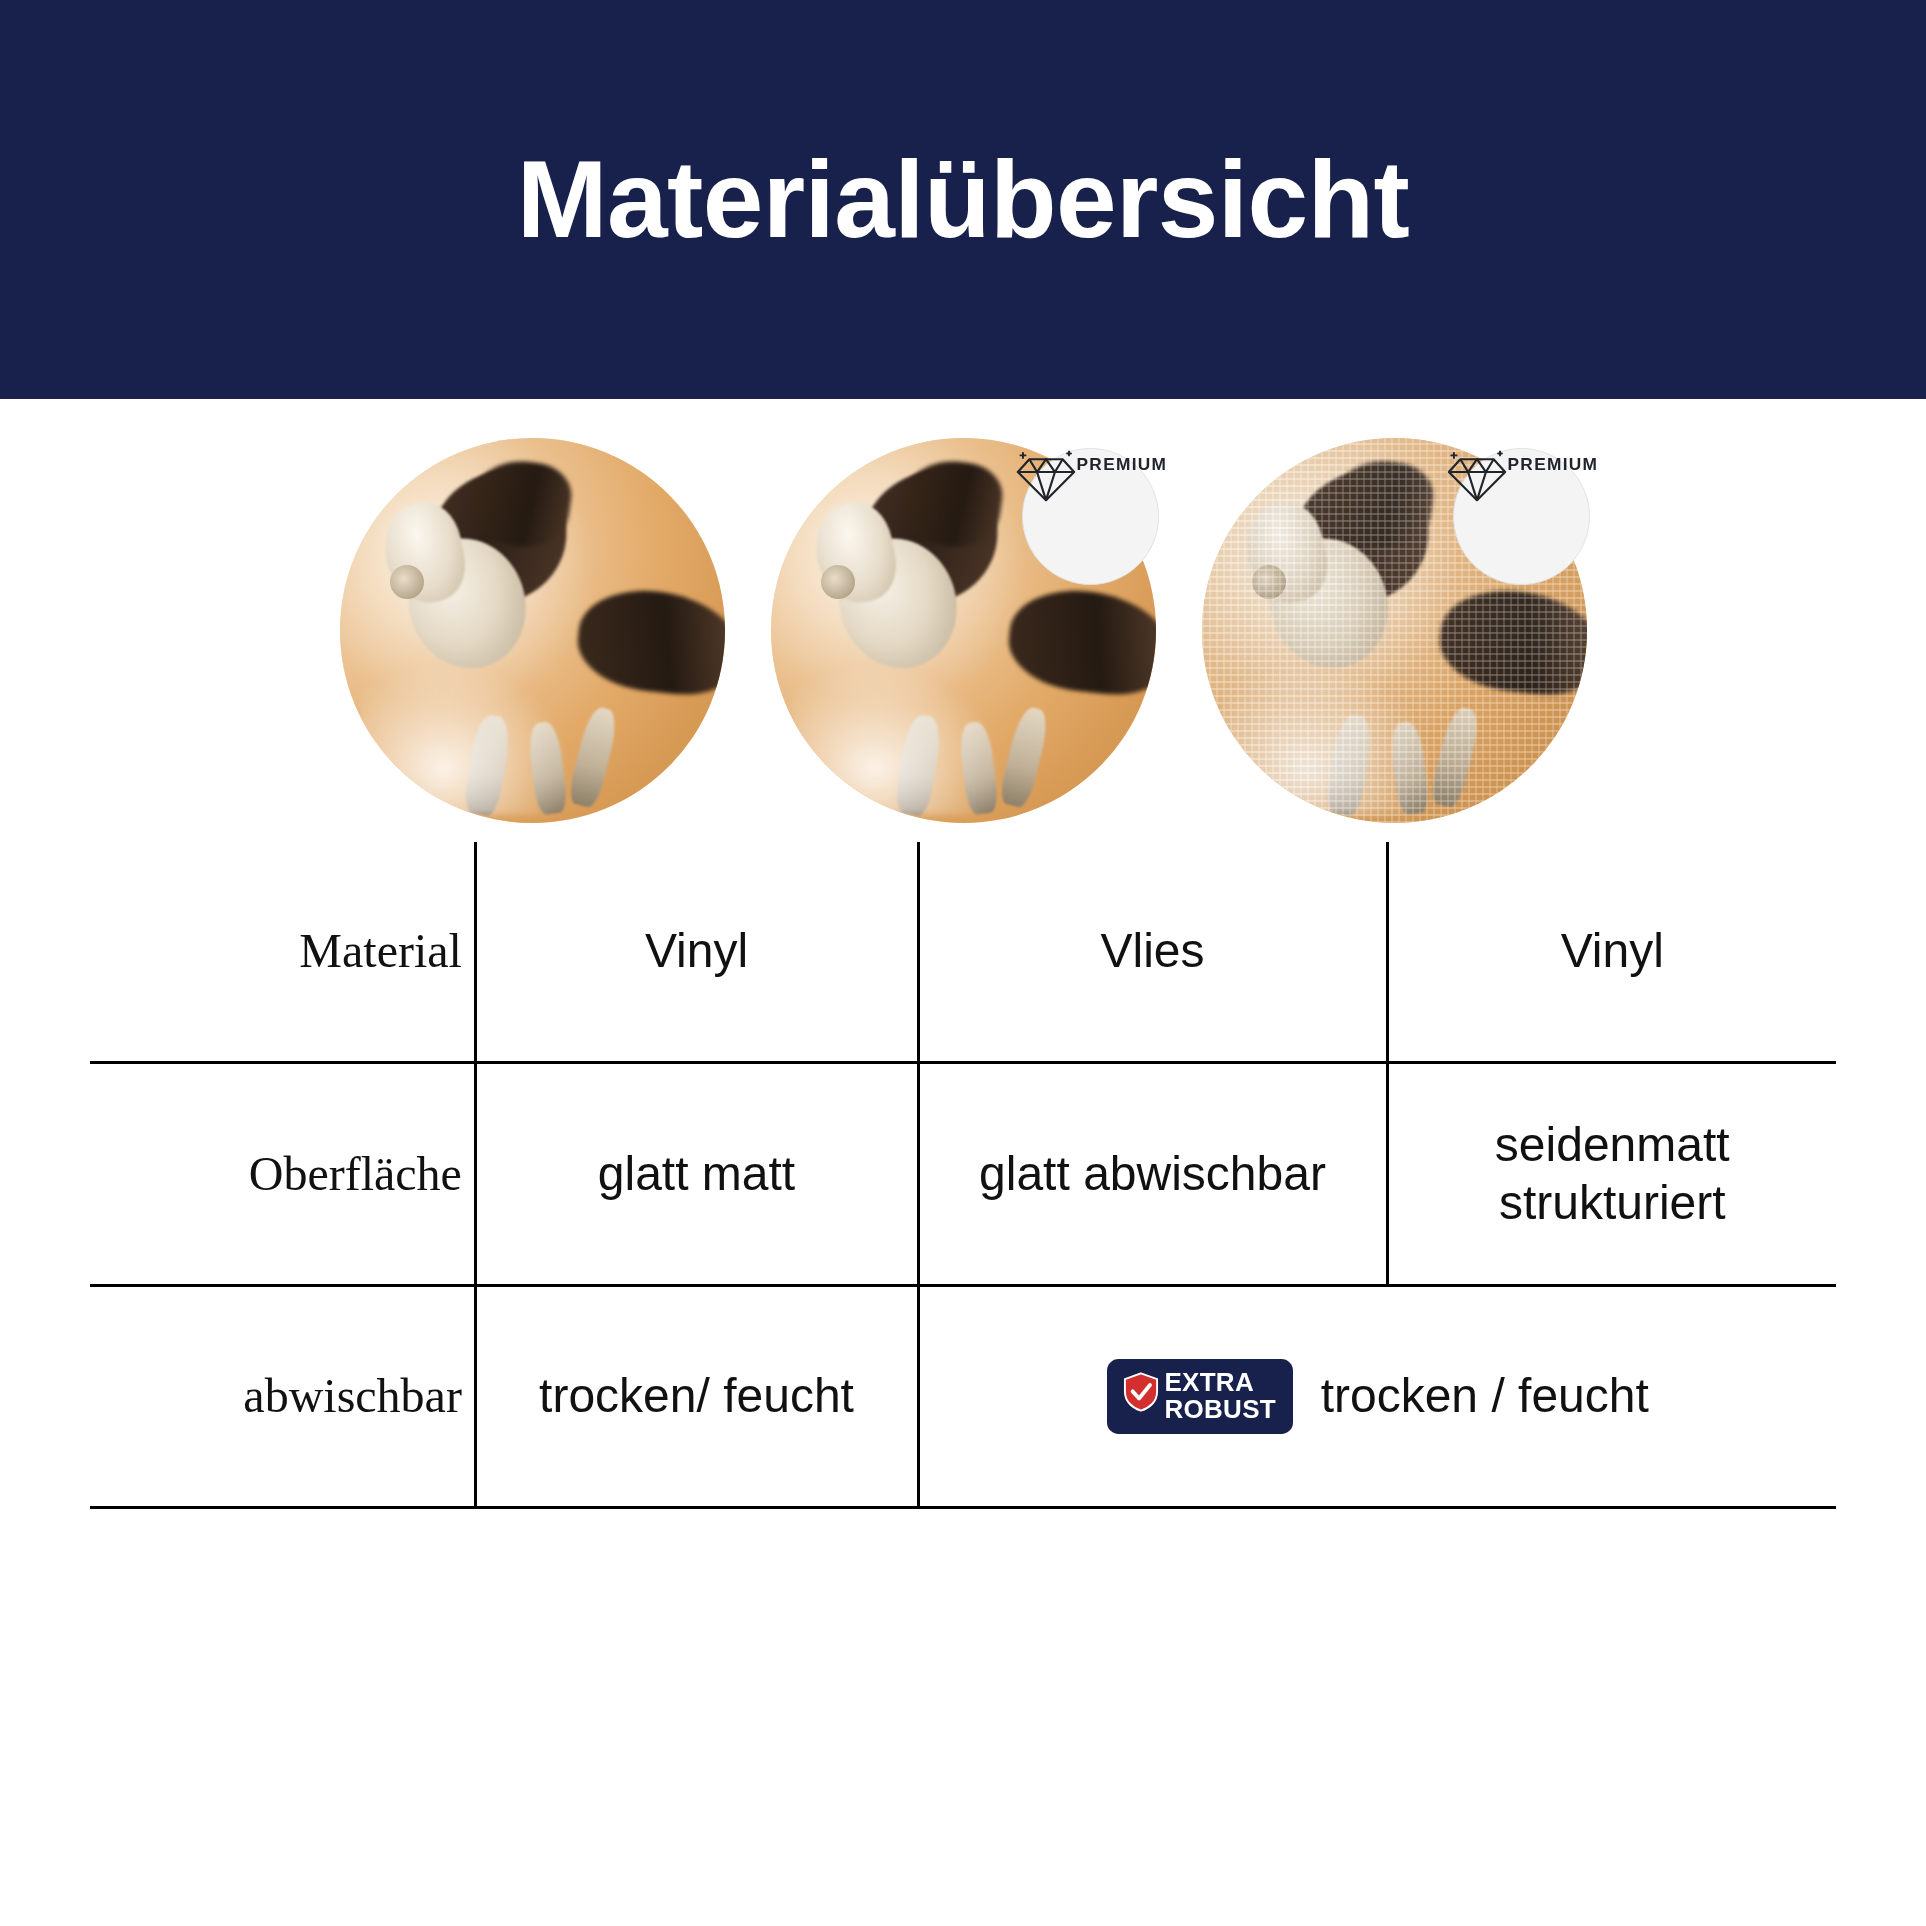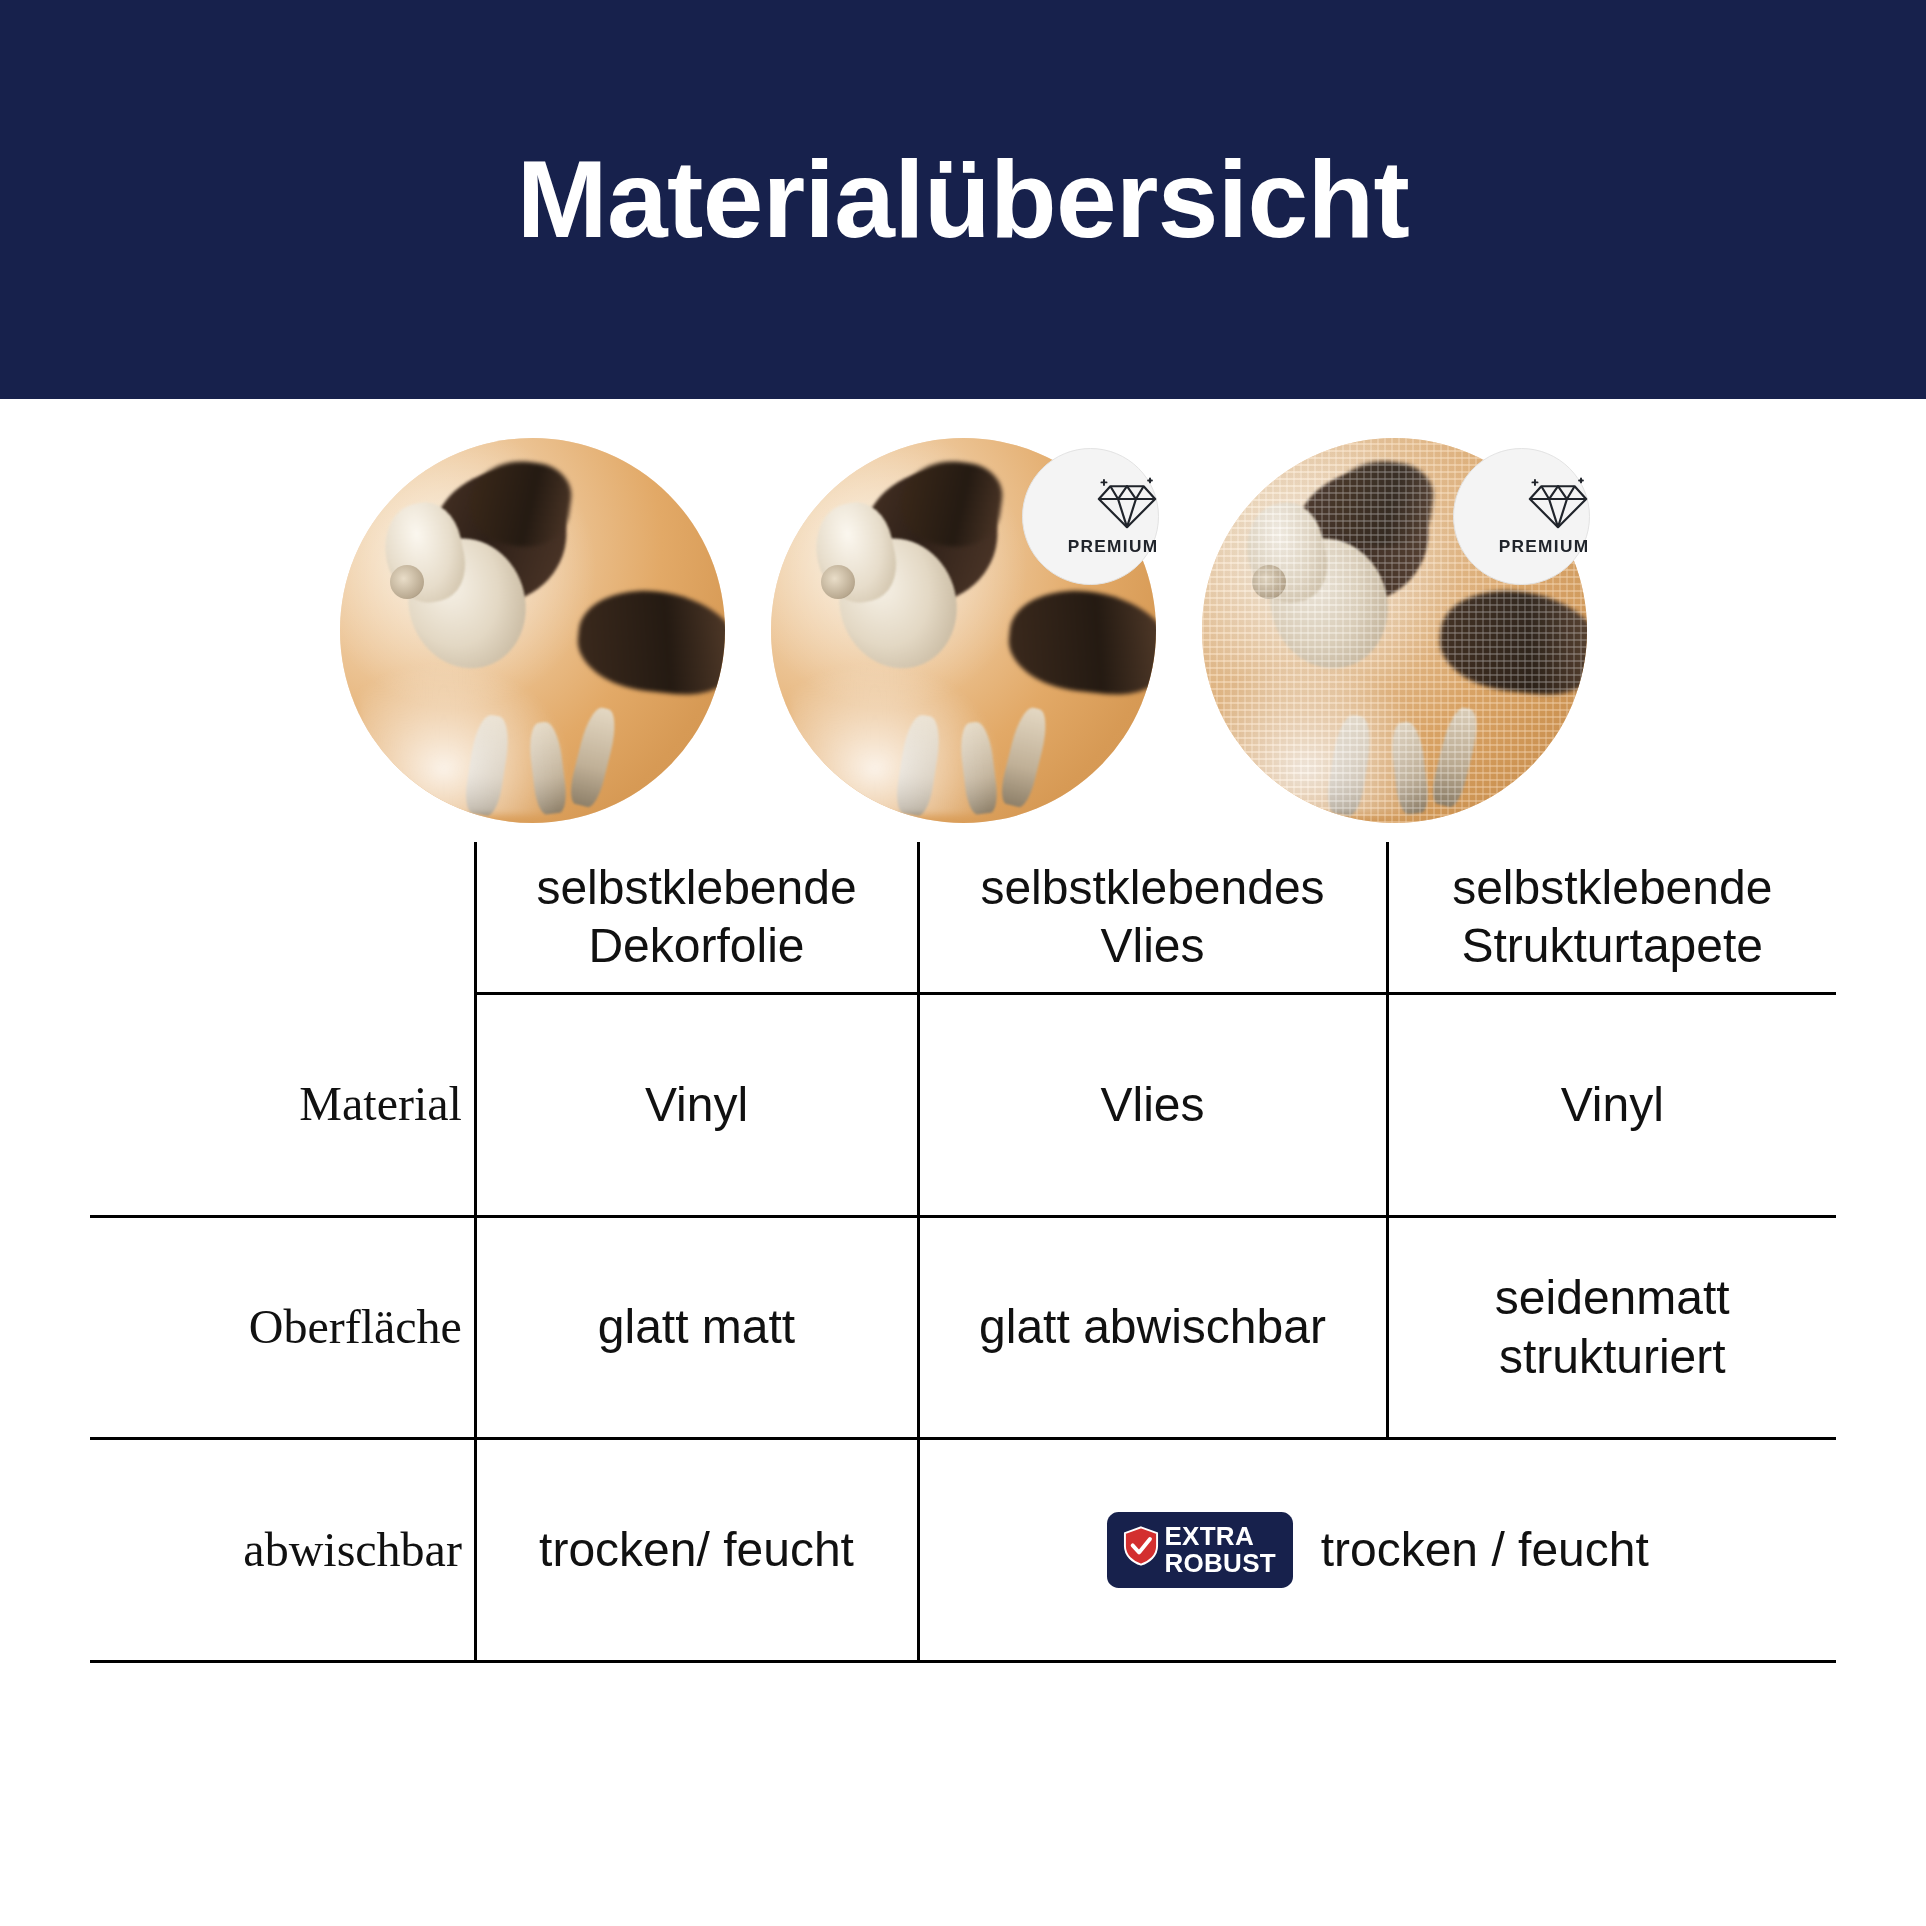--- a/index.html
+++ b/index.html
@@ -191,22 +191,22 @@
   .premium-badge {
     position: absolute;
     right: -3.9px;
     top: 10.3px;
     width: 137px;
     height: 137px;
     border-radius: 50%;
     background: #f4f4f4;
     border: 1.3px solid #e3e3e3;
     display: flex;
-    flex-direction: column;
-    align-items: flex-end;
+    flex-direction: row;
+    align-items: flex-start;
     justify-content: center;
     box-sizing: border-box;
   }
   .premium-badge svg { display: block; }
   .premium-label {
     margin-top: 5.1px;
     font-size: 17.3px;
     font-weight: bold;
     letter-spacing: 1.3px;
     color: #20242b;
@@ -385,35 +385,20 @@
 
 <div class="table-wrap">
   <table class="spec">
     <colgroup>
       <col class="c0">
         <col class="c1">
         <col class="c2">
         <col class="c3">
     </colgroup>
     <tbody>
-      <tr class="hdr">
-        <td class="corner"></td>
-        <td class="v-left b-bottom">
-          <div>selbstklebende</div>
-          <div>Dekorfolie</div>
-        </td>
-        <td class="v-left b-bottom">
-          <div>selbstklebendes</div>
-          <div>Vlies</div>
-        </td>
-        <td class="v-left b-bottom">
-          <div>selbstklebende</div>
-          <div>Strukturtapete</div>
-        </td>
-      </tr>
 
       <tr class="row-material">
         <td class="rowlabel b-bottom">Material</td>
         <td class="v-left b-bottom">Vinyl</td>
         <td class="v-left b-bottom">Vlies</td>
         <td class="v-left b-bottom">Vinyl</td>
       </tr>
 
 
       <tr class="row-ober">

